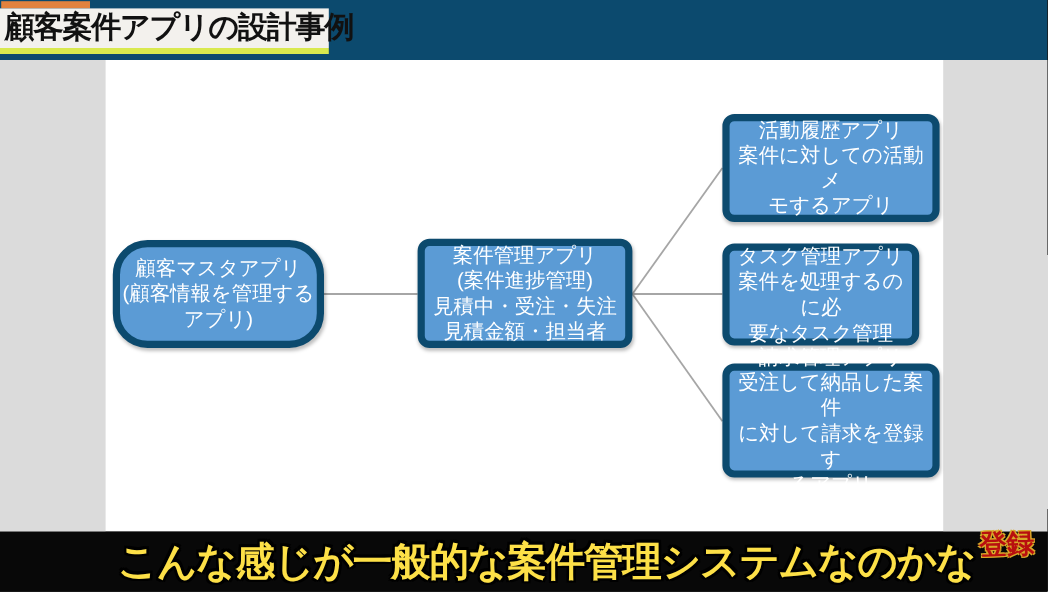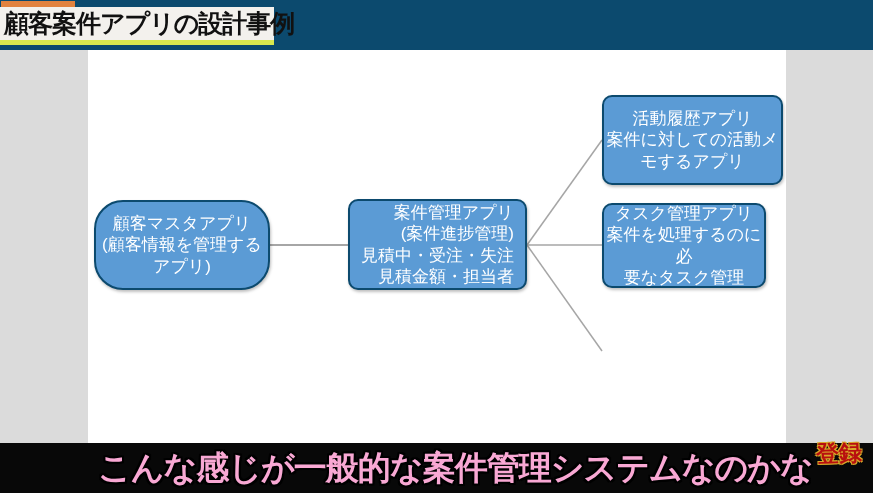--- a/index.html
+++ b/index.html
@@ -19,35 +19,35 @@
     margin:0;padding:0 0 0 4px;font-size:25px;font-weight:bold;color:#111;
     letter-spacing:-1px;white-space:nowrap;line-height:1;
   }
   .green-bar{position:absolute;left:0;top:40px;width:274px;height:5px;background:#D9E94E;}
   
   .slide{position:absolute;left:0;top:50px;width:873px;height:393px;background:#fff;}
   .gray-left{position:absolute;left:0;top:0;width:88px;height:393px;background:#DBDBDB;}
   .gray-right{position:absolute;left:786px;top:0;width:87px;height:393px;background:#DBDBDB;}
   .connectors{position:absolute;left:0;top:0;width:873px;height:393px;}
   .node{
-    position:absolute;background:#5B9BD5;border:2px solid #0c4a6e;border-radius:10px;
+    position:absolute;background:#5B9BD5;border:6px solid #0c4a6e;border-radius:10px;
     color:#fff;display:flex;align-items:center;justify-content:center;text-align:center;
     font-size:17px;line-height:1.25;white-space:pre-line;box-sizing:border-box;
     box-shadow:1px 2px 3px rgba(0,0,0,0.25);font-weight:normal;
   }
   .node-customer{left:94px;top:150px;width:176px;height:90px;border-radius:29px;}
-  .node-case{left:348px;top:149px;width:179px;height:91px;text-align:right;}
+  .node-case{left:348px;top:149px;width:179px;height:91px;}
   .node-activity{left:602px;top:45px;width:181px;height:90px;}
   .node-task{left:602px;top:153px;width:164px;height:85px;}
   .node-billing{left:602px;top:253px;width:181px;height:95px;}
   
   .bottom-bar{position:absolute;left:0;top:443px;width:873px;height:50px;background:#080808;}
   .caption{
     position:absolute;left:98px;top:0;height:50px;display:flex;align-items:center;
-    color:#f9a8d4;font-size:33px;font-weight:bold;letter-spacing:-1px;white-space:nowrap;
+    color:#fde047;font-size:33px;font-weight:bold;letter-spacing:-1px;white-space:nowrap;
     text-shadow:-2px -2px 0 #000,2px -2px 0 #000,-2px 2px 0 #000,2px 2px 0 #000,
                 0 -2px 0 #000,0 2px 0 #000,-2px 0 0 #000,2px 0 0 #000;
   }
   .stamp{
     position:absolute;left:816px;top:-5px;font-size:23px;font-weight:bold;color:#B80F0F;
     letter-spacing:0;transform:rotate(-2deg);
     text-shadow:-1px -1px 0 #D9A82A,1px -1px 0 #D9A82A,-1px 1px 0 #D9A82A,1px 1px 0 #D9A82A;
   }
 </style>
 </head>
@@ -82,20 +82,24 @@
     <div class="node node-case">案件管理アプリ
 (案件進捗管理)
 見積中・受注・失注
 見積金額・担当者</div>
     <div class="node node-activity">活動履歴アプリ
 案件に対しての活動メ
 モするアプリ</div>
     <div class="node node-task">タスク管理アプリ
 案件を処理するのに必
 要なタスク管理</div>
+    <div class="node node-billing">請求管理アプリ
+受注して納品した案件
+に対して請求を登録す
+るアプリ</div>
   </div>
 
   <div class="bottom-bar">
     <div class="caption">こんな感じが一般的な案件管理システムなのかな</div>
     <div class="stamp">登録</div>
   </div>
 
 </div>
 
 </body></html>

